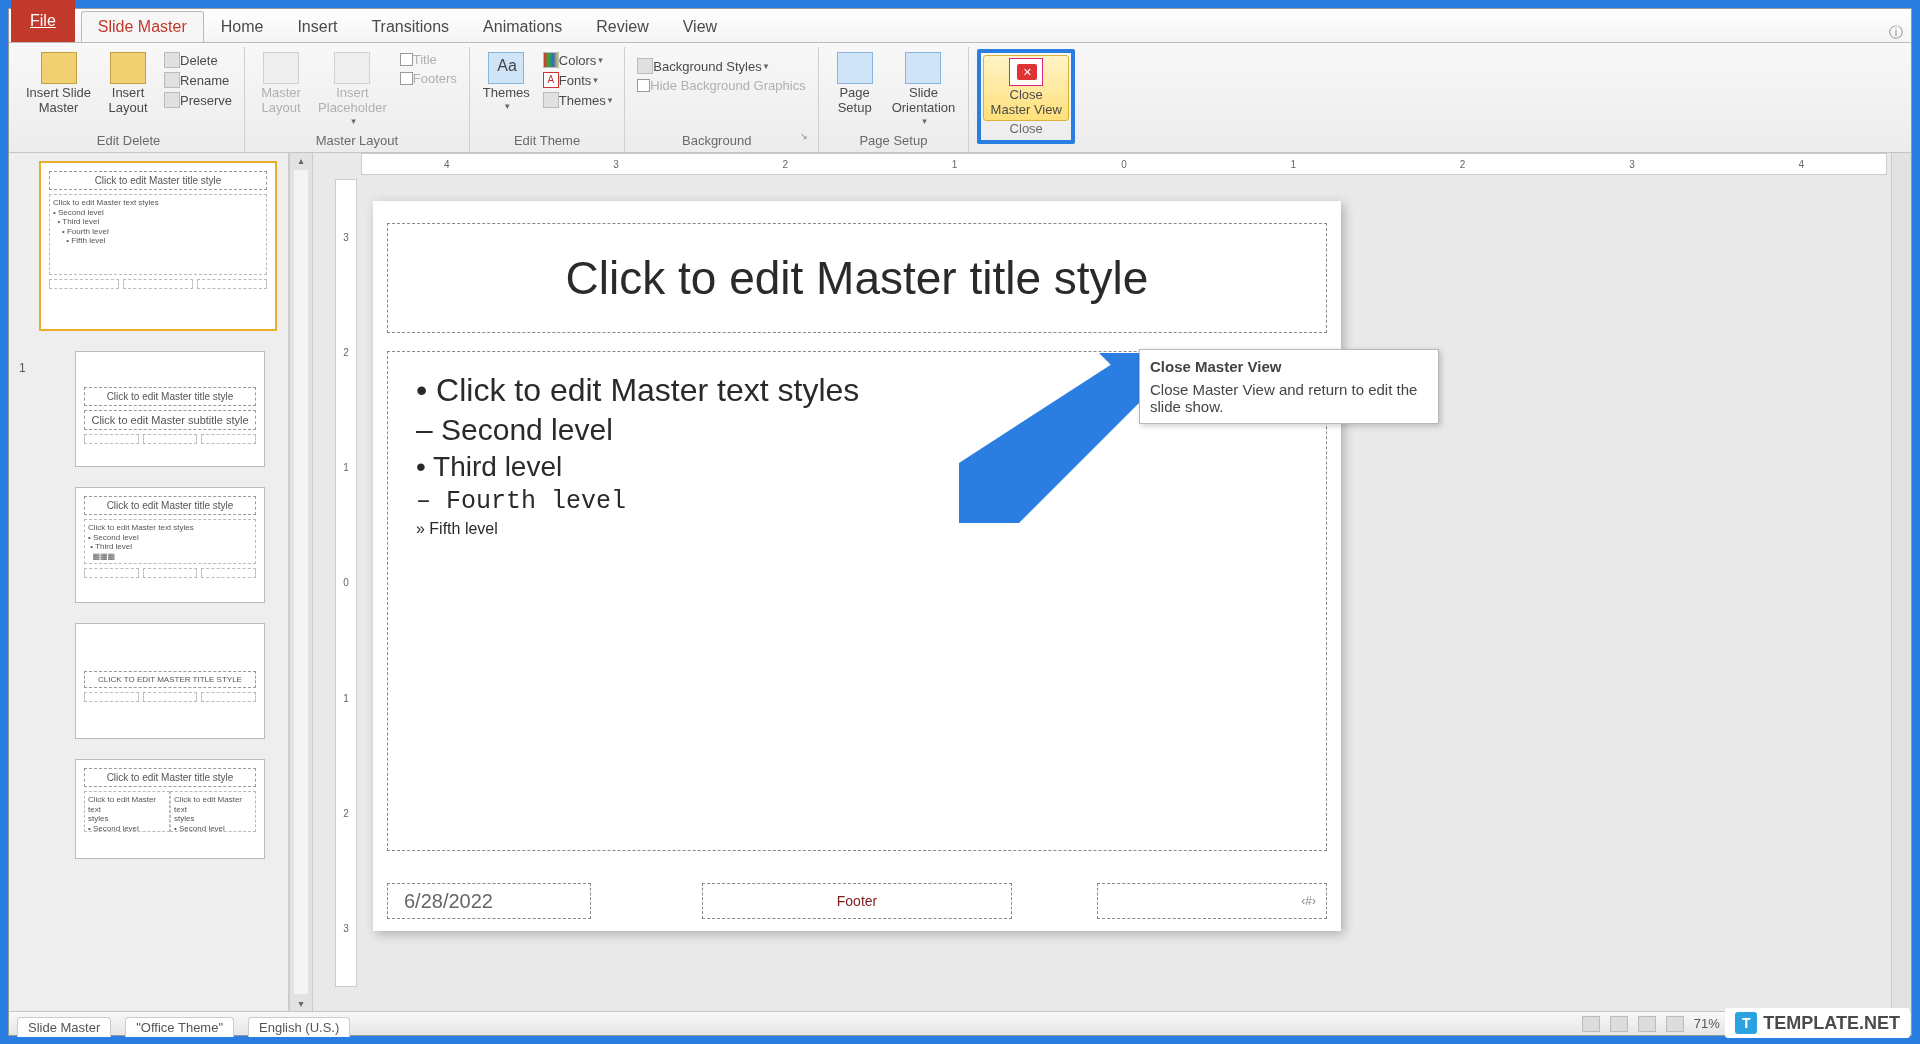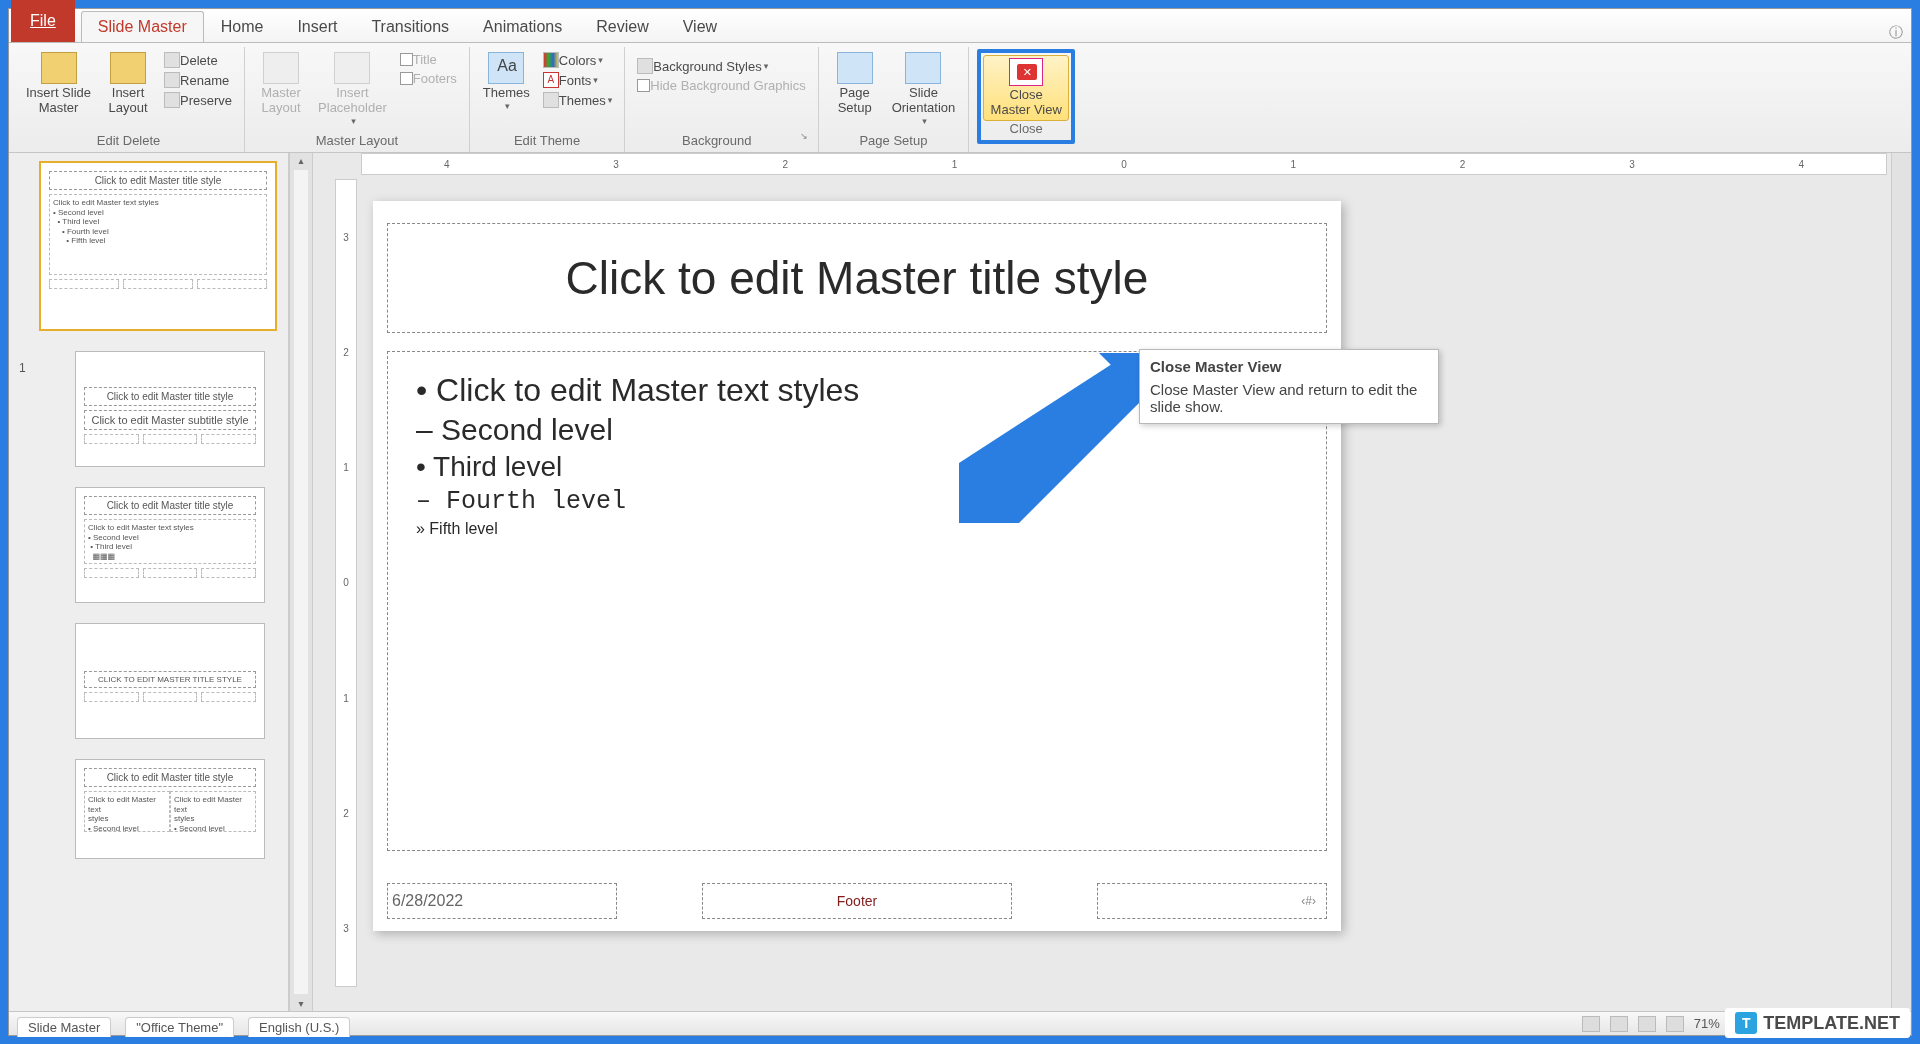--- a/index.html
+++ b/index.html
@@ -75,21 +75,21 @@
 .ph { position:absolute; border:1px dashed #888; }
 .ph.title { left:14px; top:22px; right:14px; height:110px; display:flex; align-items:center; justify-content:center; font-size:46px; color:#2a2a2a; font-family: Calibri, sans-serif; }
 .ph.body  { left:14px; top:150px; right:14px; height:500px; padding:16px 28px; font-size:32px; color:#2a2a2a; font-family: Calibri, sans-serif; }
 .ph.body ul { list-style:none; }
 .ph.body li { margin:4px 0; }
 .b1::before{content:"• "; }
 .b2{margin-left:36px; font-size:30px;} .b2::before{content:"– ";}
 .b3{margin-left:72px; font-size:28px;} .b3::before{content:"• ";}
 .b4{margin-left:108px; font-size:25px;font-family:Liberation Mono, monospace;} .b4::before{content:"– ";}
 .b5{margin-left:144px; font-size:16px;} .b5::before{content:"» ";}
-.ph.date  { left:14px; bottom:12px; width:230px; height:36px; font-size:16px; color:#666; display:flex; align-items:center; padding-left:4px; }
+.ph.date  { left:14px; bottom:12px; width:204px; height:36px; font-size:20px; color:#666; display:flex; align-items:center; padding-left:16px; }
 .ph.footer{ left:50%; transform:translateX(-50%); bottom:12px; width:310px; height:36px; font-size:14px; color:#7f1d1d; display:flex; align-items:center; justify-content:center; }
 .ph.num   { right:14px; bottom:12px; width:230px; height:36px; font-size:12px; color:#888; display:flex; align-items:center; justify-content:flex-end; padding-right:10px; }
 
 
 .status { height:24px; background:linear-gradient(#f8f8f8,#e6e6e6); border-top:1px solid #c5c5c5; display:flex; align-items:center; font-size:13px; color:#555; padding:0 8px; gap:14px; }
 .status .seg { border:1px solid #ccc; border-bottom:none; border-top-left-radius:4px; border-top-right-radius:4px; padding:2px 10px; background:#fff; position:relative; top:3px; }
 .status .right { margin-left:auto; display:flex; align-items:center; gap:10px; }
 .zoomslider { width:110px; height:6px; background:#ddd; position:relative; }
 .zoomslider::after{content:""; position:absolute; left:40%; top:-3px; width:8px; height:12px; background:#999;}
 .viewbtn { width:18px; height:16px; background:#ddd; border:1px solid #bbb; }

